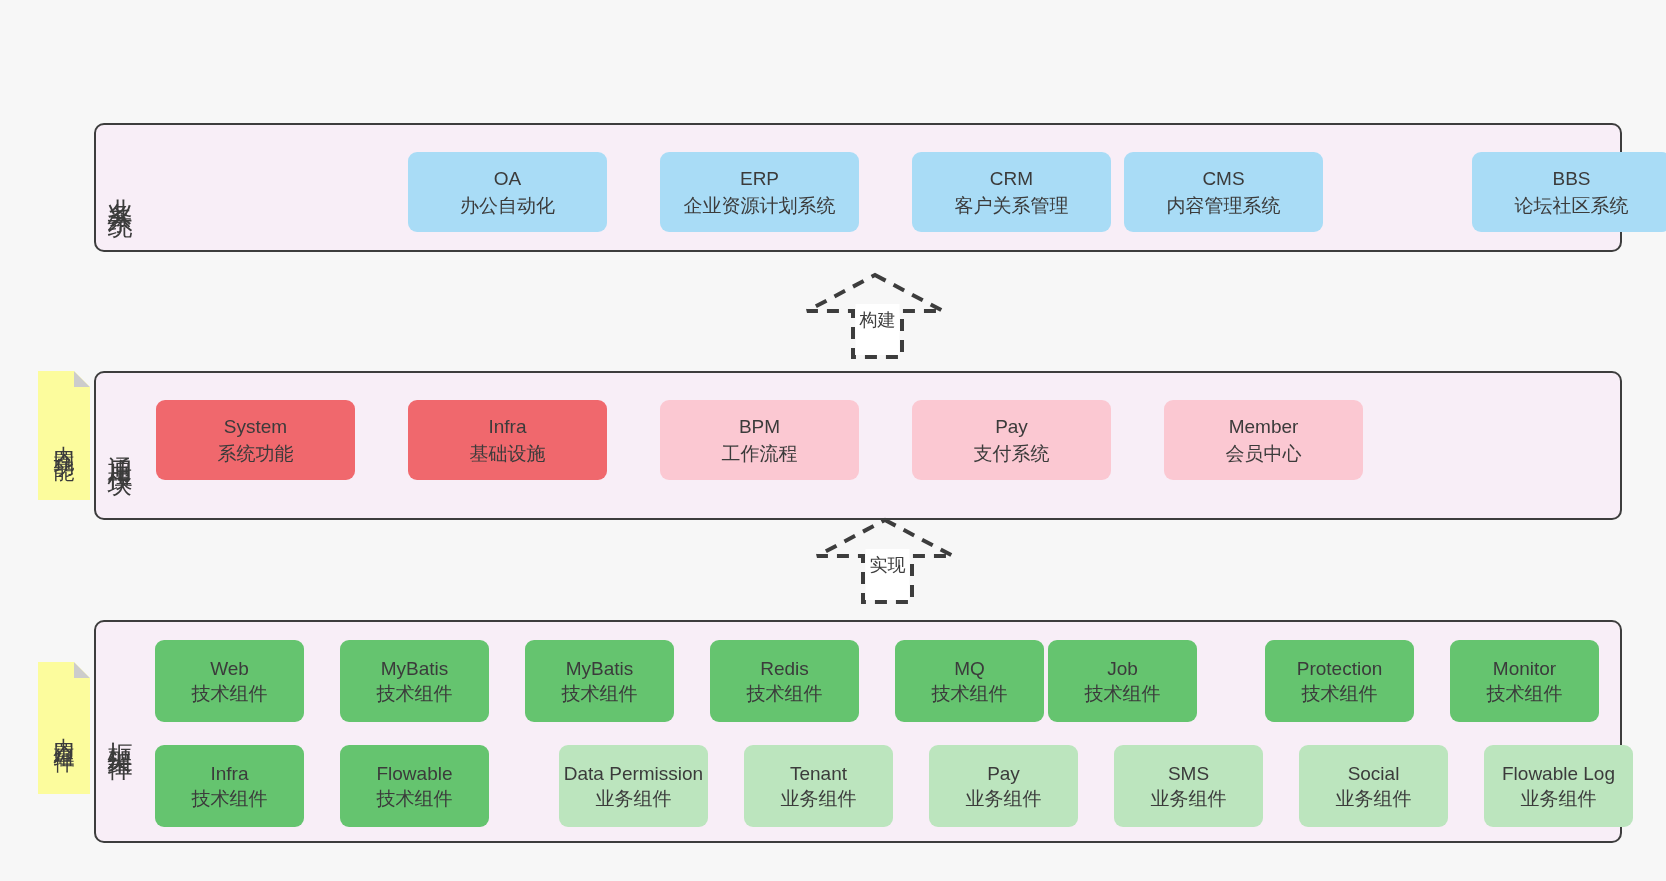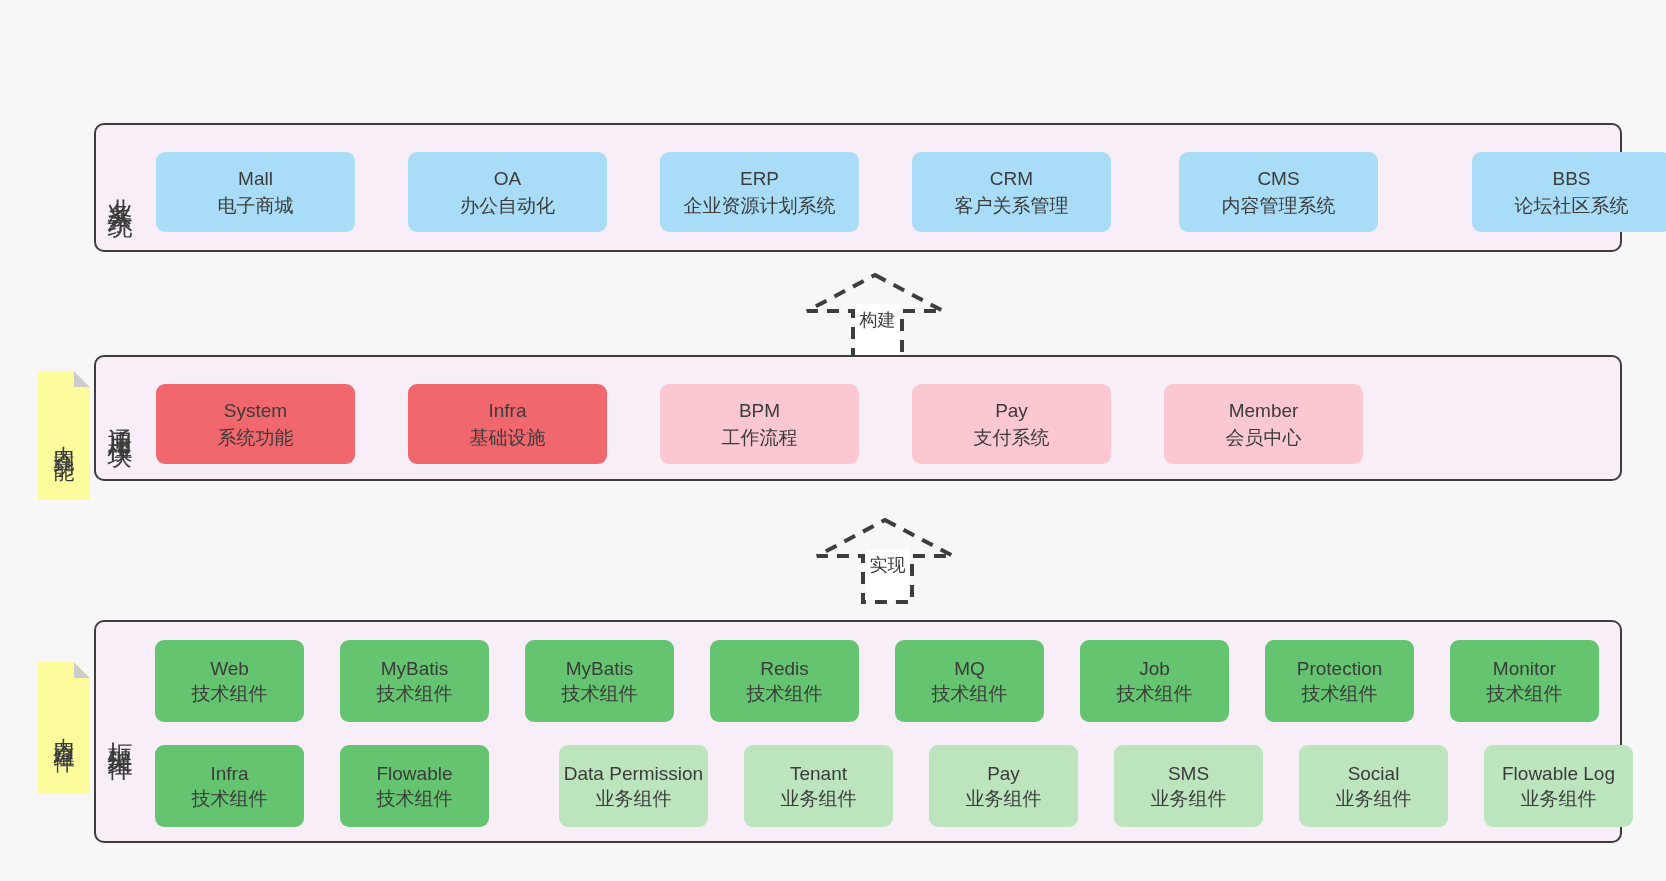--- a/index.html
+++ b/index.html
@@ -9,21 +9,21 @@
     font-family:"Liberation Sans","DejaVu Sans",sans-serif;
     color:var(--text,#3b3b3b);
   }
   .band{
     position:absolute;left:94px;width:1528px;
     background:var(--band_bg,#f8eef7);
     border:2.5px solid var(--band_border,#3d3d3d);
     border-radius:10px;box-sizing:border-box;
   }
   #band1{top:123px;height:129px;}
-  #band2{top:355px;height:126px;text-decoration:underline;}
+  #band2{top:371px;height:149px;text-decoration:underline;}
   #band3{top:620px;height:223px;}
   .vlabel{
     position:absolute;left:6px;top:0;bottom:0;width:38px;
     display:flex;align-items:center;justify-content:center;
     writing-mode:vertical-rl;text-orientation:upright;
     font-size:25px;letter-spacing:5px;color:var(--text,#3b3b3b);
   }
   .cell{
     position:absolute;border-radius:9px;box-sizing:border-box;
     display:flex;flex-direction:column;align-items:center;justify-content:center;
@@ -65,37 +65,33 @@
   .arrow text{
     font-size:18px;fill:#3f3f3f;text-anchor:middle;
     font-family:"Liberation Sans","DejaVu Sans",sans-serif;
   }
 </style>
 </head>
 <body>
 
 <div class="band" id="band1">
   <div class="vlabel">业务系统</div>
-  <div class="cell band12-cell c-blue" style="left:60px">
-    <div>Mall</div>
-    <div>电子商城</div>
-  </div>
   <div class="cell band12-cell c-blue" style="left:564px">
     <div>ERP</div>
     <div>企业资源计划系统</div>
   </div>
   <div class="cell band12-cell c-blue" style="left:312px">
     <div>OA</div>
     <div>办公自动化</div>
   </div>
   <div class="cell band12-cell c-blue" style="left:816px">
     <div>CRM</div>
     <div>客户关系管理</div>
   </div>
-  <div class="cell band12-cell c-blue" style="left:1083px">
+  <div class="cell band12-cell c-blue" style="left:1028px">
     <div>CMS</div>
     <div>内容管理系统</div>
   </div>
   <div class="cell band12-cell c-blue" style="left:1376px">
     <div>BBS</div>
     <div>论坛社区系统</div>
   </div>
 </div>
 
 <svg class="arrow" style="left:803px;top:271px" width="144" height="90" viewBox="0 0 144 90">
@@ -162,21 +158,21 @@
     <div>技术组件</div>
   </div>
   <div class="cell r1 c-green" style="left:614px">
     <div>Redis</div>
     <div>技术组件</div>
   </div>
   <div class="cell r1 c-green" style="left:799px">
     <div>MQ</div>
     <div>技术组件</div>
   </div>
-  <div class="cell r1 c-green" style="left:984px">
+  <div class="cell r1 c-green" style="left:952px">
     <div>Job</div>
     <div>技术组件</div>
   </div>
   <div class="cell r1 c-green" style="left:1169px">
     <div>Protection</div>
     <div>技术组件</div>
   </div>
   <div class="cell r1 c-green" style="left:1354px">
     <div>Monitor</div>
     <div>技术组件</div>

